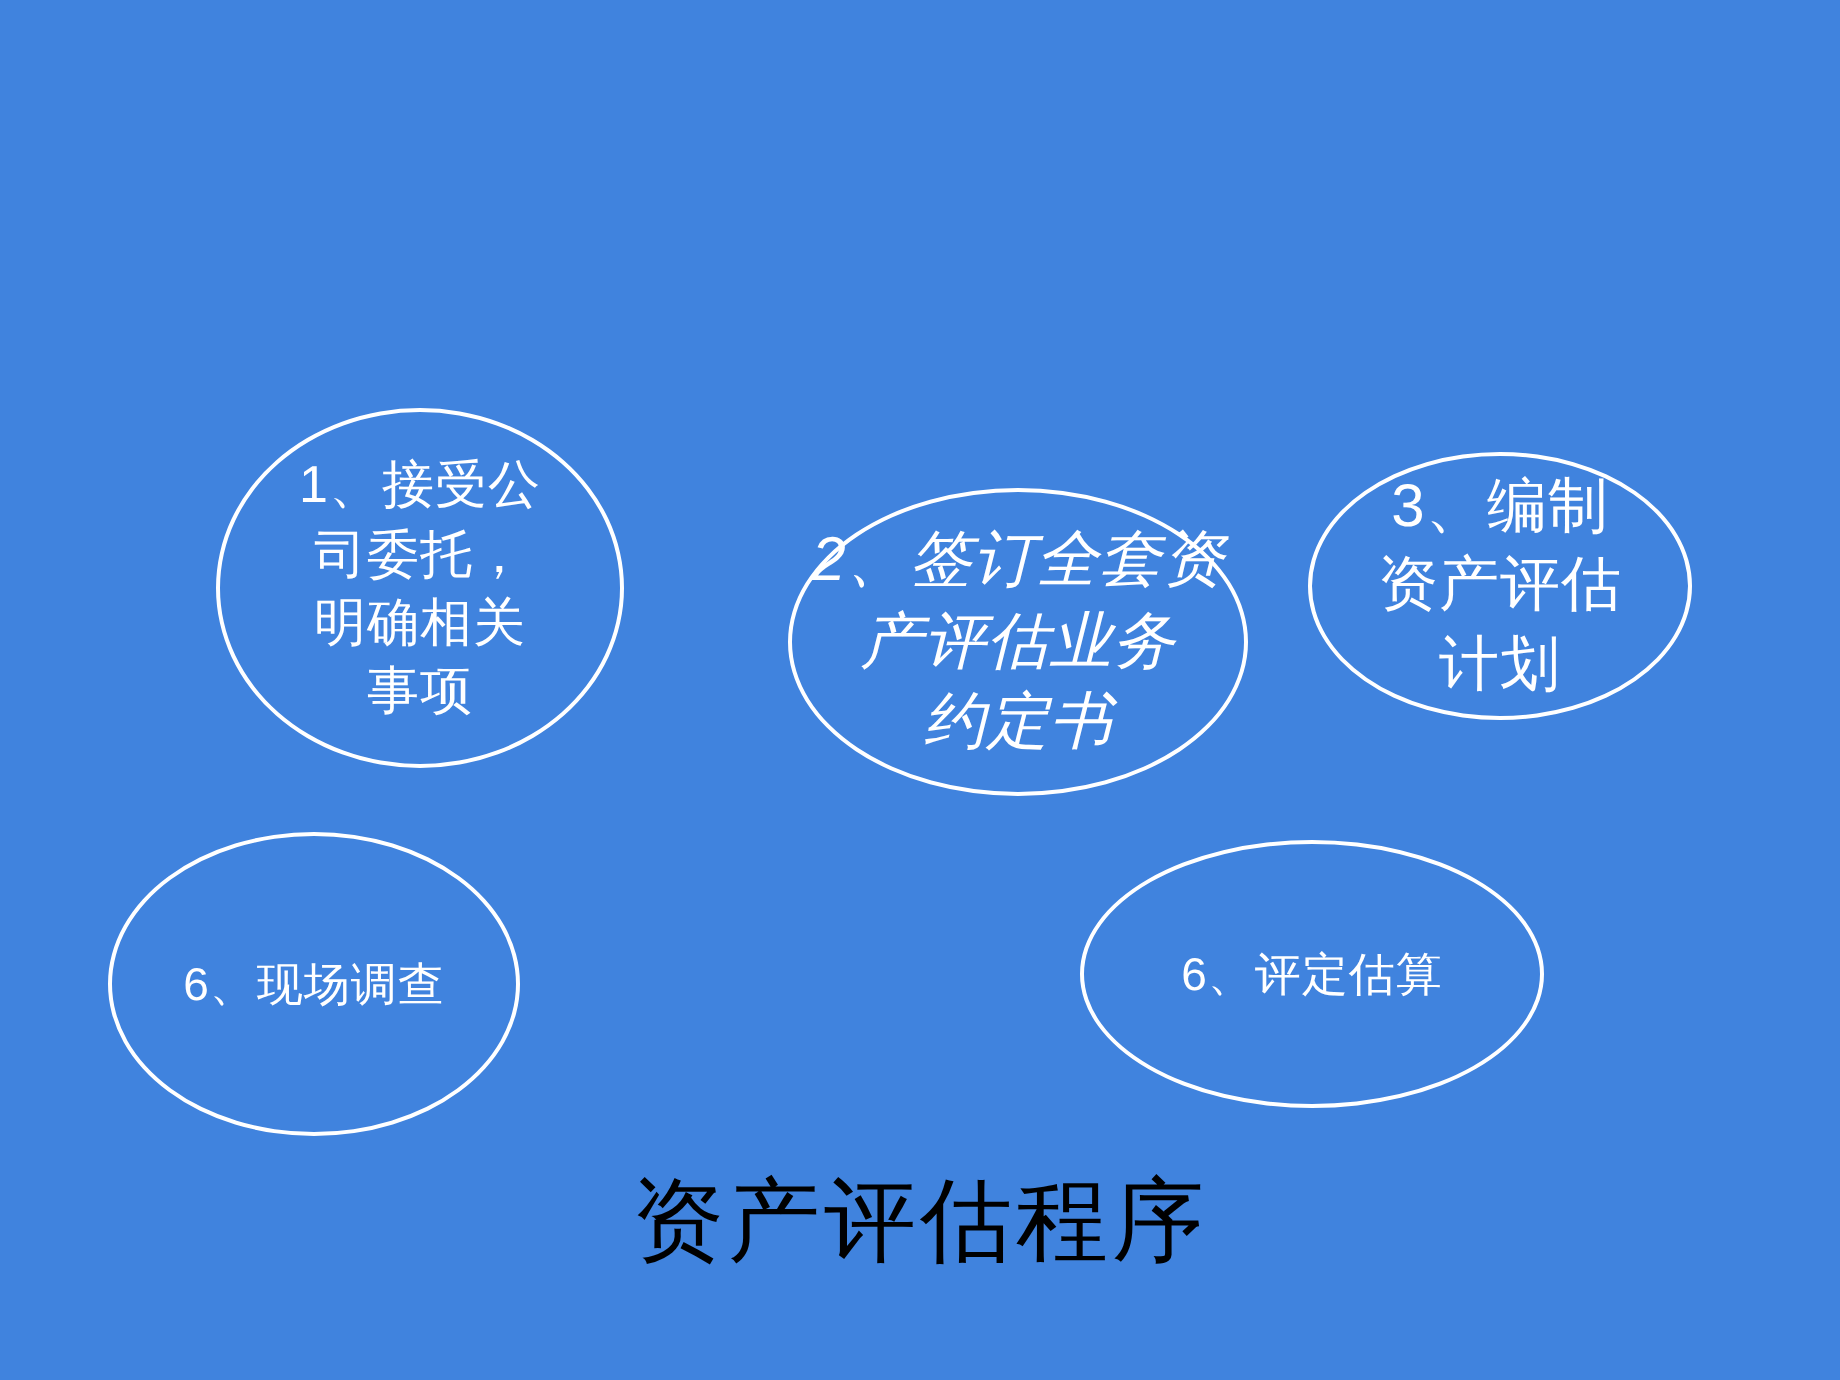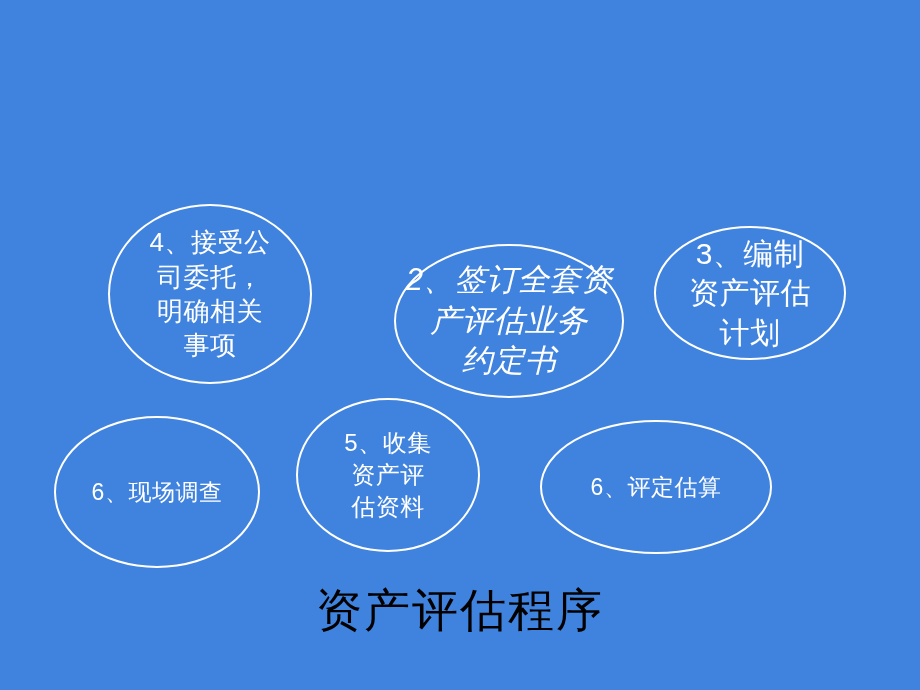--- a/index.html
+++ b/index.html
@@ -62,21 +62,21 @@
     font-family: Liberation Serif, serif;
     letter-spacing: 2px;
   }
 </style>
 </head>
 <body>
 
 <div id="slide">
 
   <div class="bubble" id="b1">
-    <span class="bubble-text">4、接受公
+    <span class="bubble-text">1、接受公
 司委托，
 明确相关
 事项</span>
   </div>
 
   <div class="bubble" id="b2">
     <span class="bubble-text">2、签订全套资
 产评估业务
 约定书</span>
   </div>
@@ -84,25 +84,20 @@
   <div class="bubble" id="b3">
     <span class="bubble-text">3、编制
 资产评估
 计划</span>
   </div>
 
   <div class="bubble" id="b4">
     <span class="bubble-text">6、现场调查</span>
   </div>
 
-  <div class="bubble" id="b5">
-    <span class="bubble-text">5、收集
-资产评
-估资料</span>
-  </div>
 
   <div class="bubble" id="b6">
     <span class="bubble-text">6、评定估算</span>
   </div>
 
   <div id="title">资产评估程序</div>
 
 </div>
 
 </body></html>

